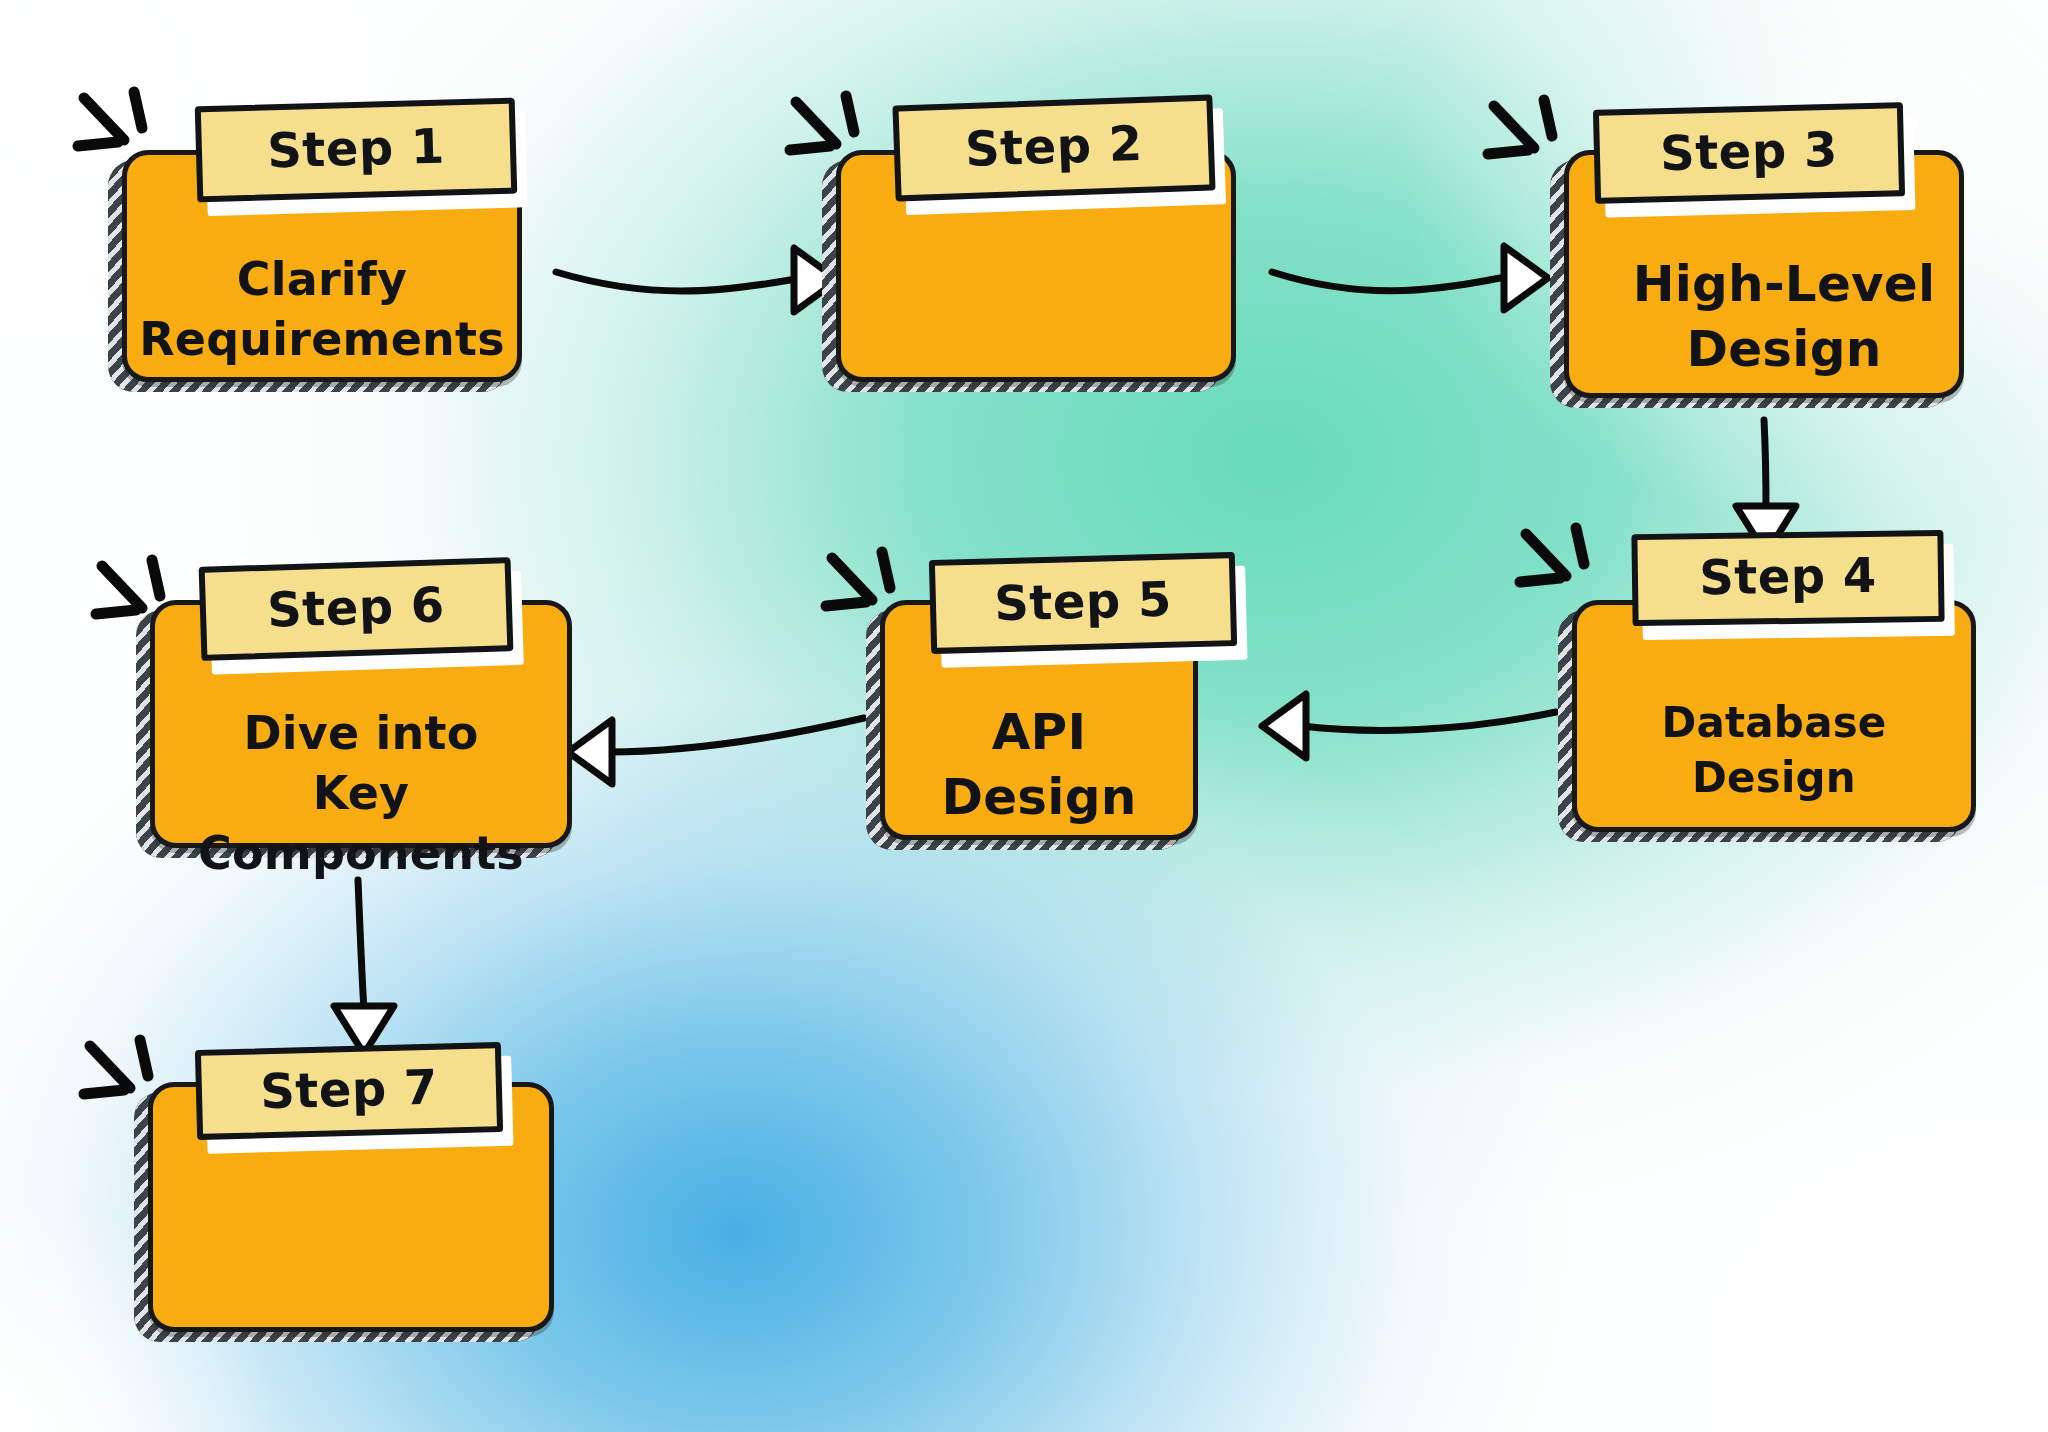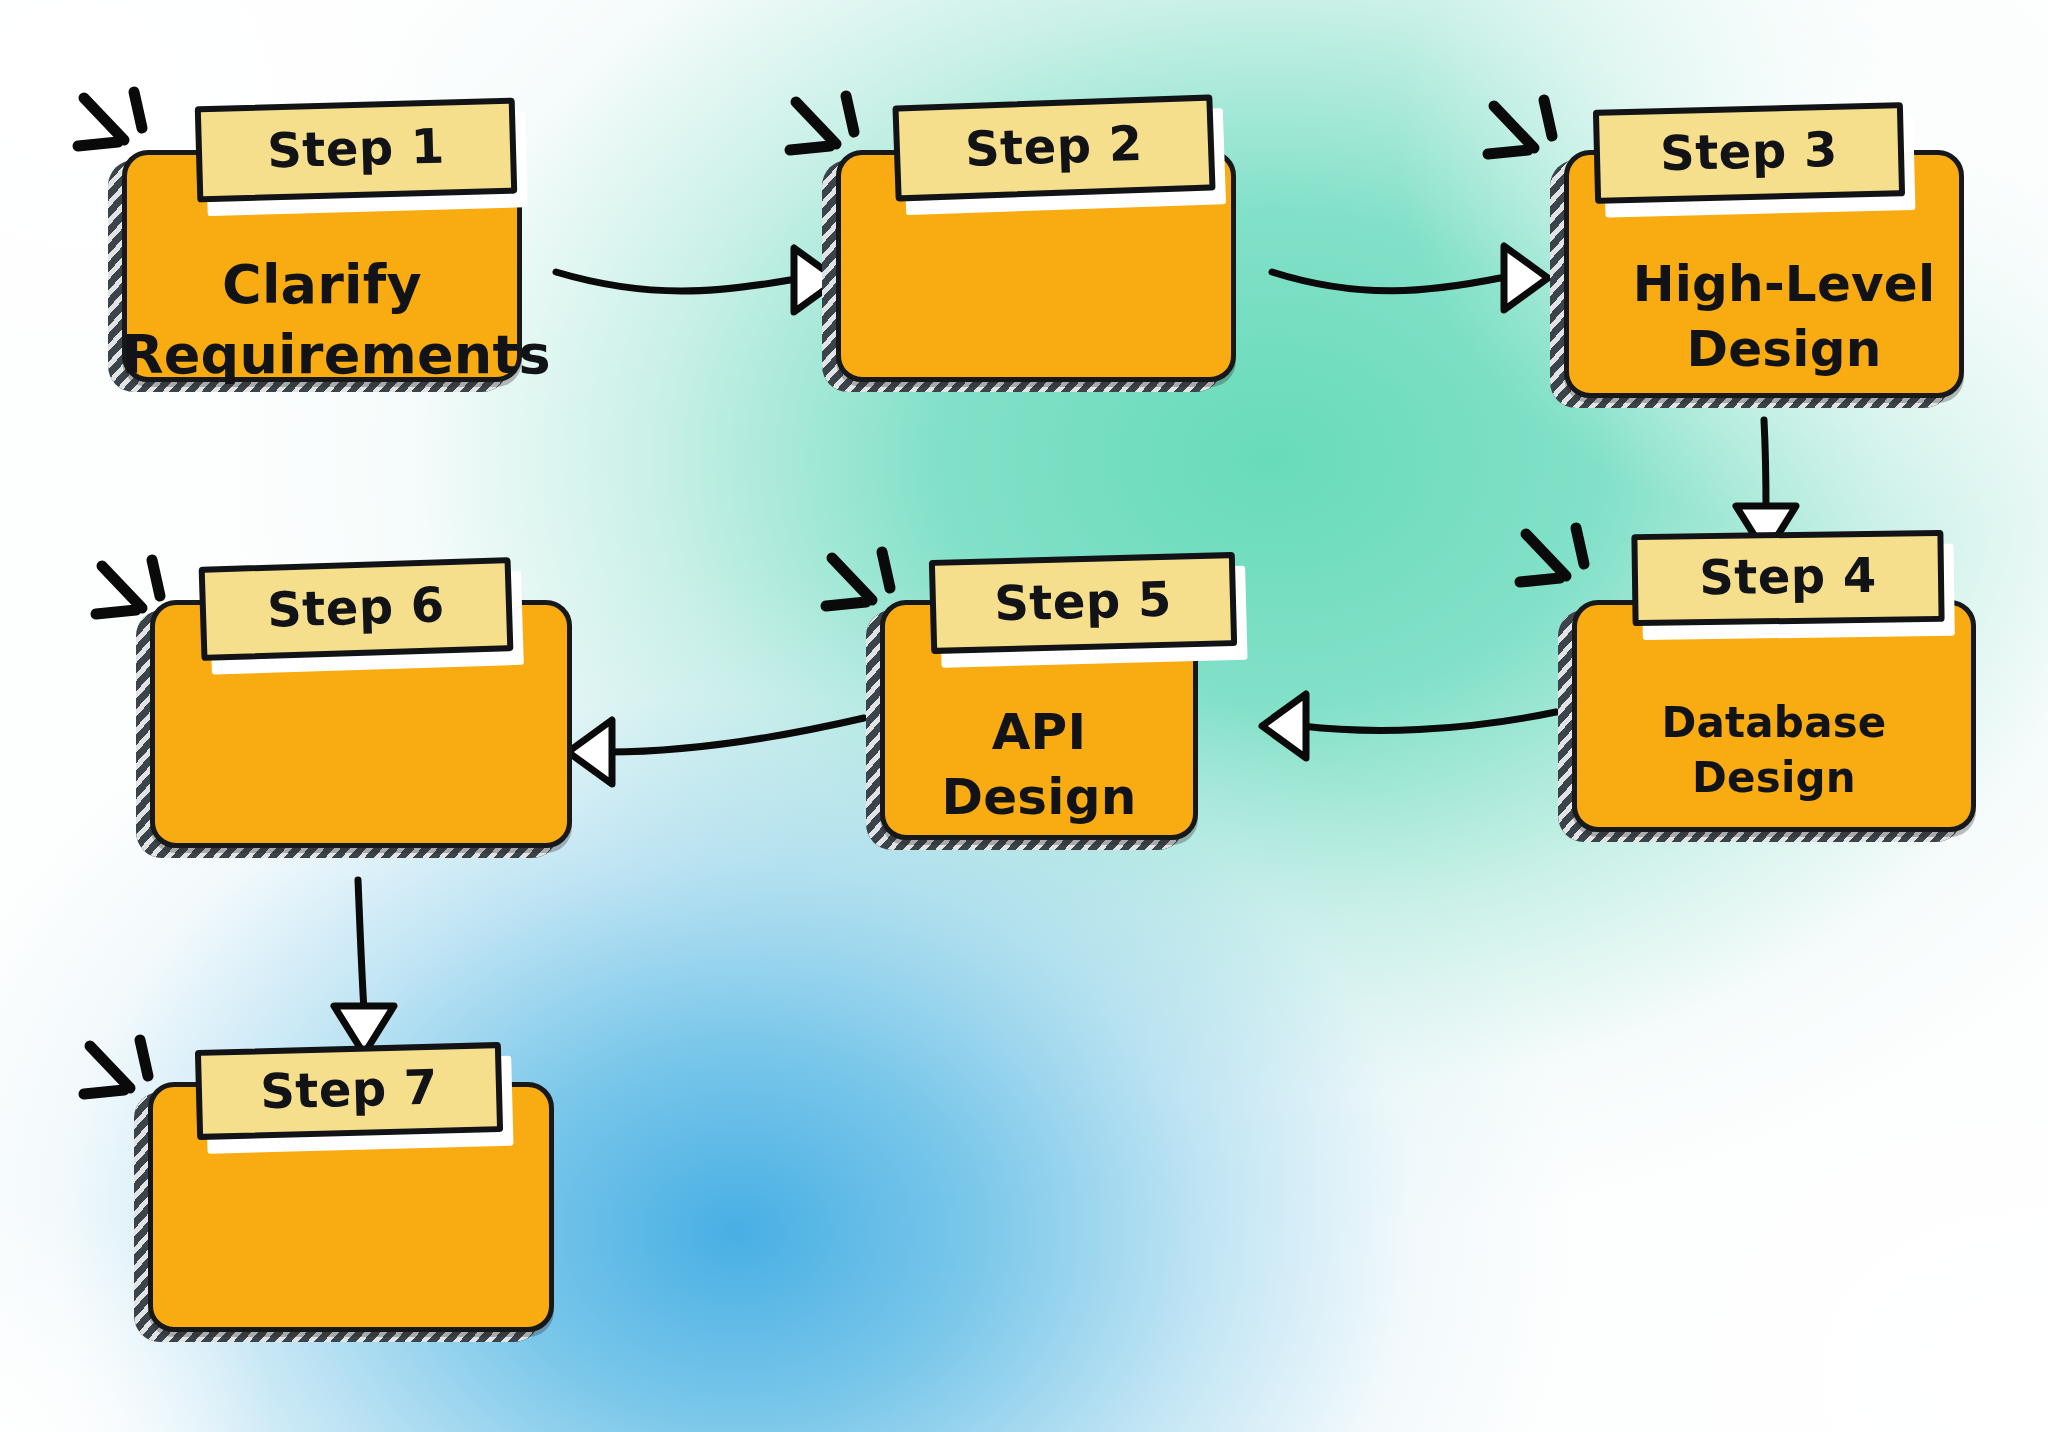--- a/index.html
+++ b/index.html
@@ -202,21 +202,21 @@
       </g>
   </svg>
 
   <div id="nodes">
       <div class="node" style="left: 122px; top: 150px; width: 400px; height: 232px;">
         <div class="node-shadow"></div>
         <div class="node-hatch-mask">
           <div class="node-hatch" style="left: 0px; top: 0px;"></div>
         </div>
         <div class="node-body"></div>
-        <div class="node-text" style="top: 100px; font-size: 54px;">Clarify
+        <div class="node-text" style="top: 100px; font-size: 46px;">Clarify
 Requirements</div>
       </div>
       <div class="node" style="left: 836px; top: 150px; width: 400px; height: 232px;">
         <div class="node-shadow"></div>
         <div class="node-hatch-mask">
           <div class="node-hatch" style="left: 0px; top: 0px;"></div>
         </div>
         <div class="node-body"></div>
       </div>
       <div class="node" style="left: 1564px; top: 150px; width: 400px; height: 248px;">
@@ -245,20 +245,22 @@
         <div class="node-body"></div>
         <div class="node-text" style="top: 100px; font-size: 50px;">API
 Design</div>
       </div>
       <div class="node" style="left: 150px; top: 600px; width: 422px; height: 248px;">
         <div class="node-shadow"></div>
         <div class="node-hatch-mask">
           <div class="node-hatch" style="left: 0px; top: 0px;"></div>
         </div>
         <div class="node-body"></div>
+        <div class="node-text" style="top: 104px; font-size: 46px;">Dive into
+Key Components</div>
       </div>
       <div class="node" style="left: 148px; top: 1082px; width: 406px; height: 250px;">
         <div class="node-shadow"></div>
         <div class="node-hatch-mask">
           <div class="node-hatch" style="left: 0px; top: 0px;"></div>
         </div>
         <div class="node-body"></div>
       </div>
     </div>
   <div id="tabs">

